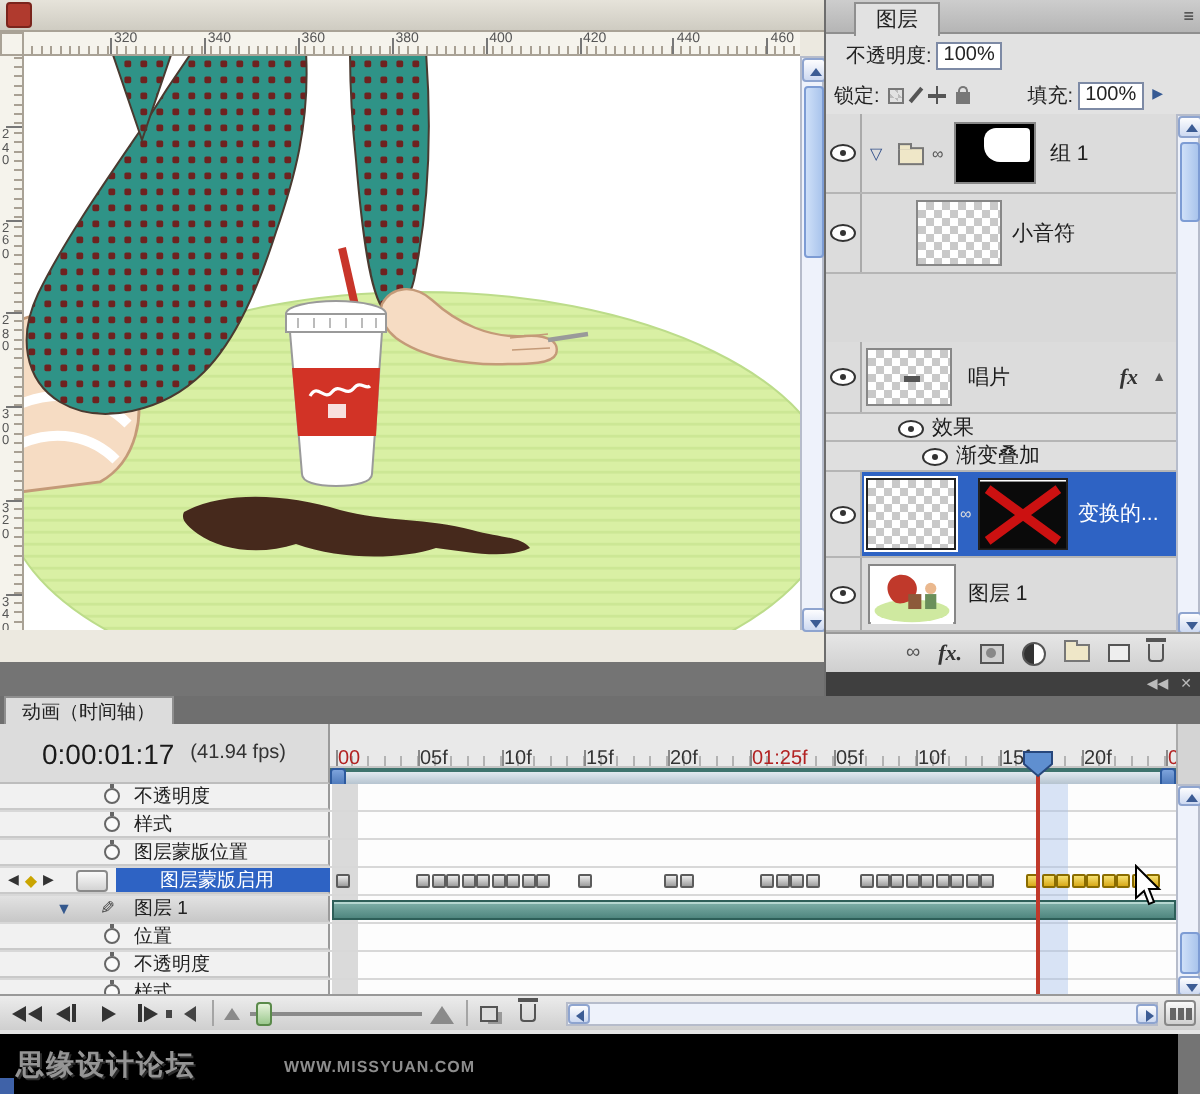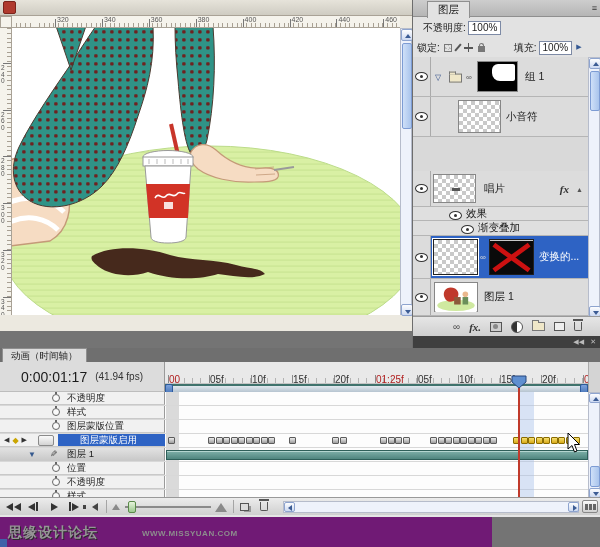--- a/index.html
+++ b/index.html
@@ -144,21 +144,21 @@
   #zslider{position:absolute;left:125px;top:8px;width:86px;height:2px;background:#8a8a8a}
   #zknob{position:absolute;left:128px;top:3px;width:8px;height:12px;background:linear-gradient(#e6f3db,#9cc98f);
       border:1px solid #5a8a4a;border-radius:2px;box-sizing:border-box}
   .onion{width:9px;height:8px;border:1px solid #555;background:#ddd;box-shadow:3px 2px 0 -1px #999;box-sizing:border-box}
   #tl-hscroll{position:absolute;left:283px;top:3px;width:296px;height:12px}
   #frm-btn{position:absolute;left:582px;top:2px;width:16px;height:13px;background:linear-gradient(#fafafa,#d0d0d0);
       border:1px solid #888;border-radius:2px;box-sizing:border-box;display:flex;align-items:center;justify-content:center;gap:1px}
   #frm-btn i{width:3px;height:6px;background:#666}
   #cursor{position:absolute;left:566px;top:84px;z-index:9}
   
-  #watermark{left:0;top:517px;width:492px;height:30px;background:#701a75;overflow:hidden}
+  #watermark{left:0;top:517px;width:589px;height:30px;background:#000000;overflow:hidden}
   #wm-brand{position:absolute;left:8px;top:7px;font-size:14px;font-weight:bold;color:#959595;
             letter-spacing:1px;text-shadow:1px 1px 0 #2c2c2c}
   #wm-site{position:absolute;left:142px;top:12px;font-size:8px;font-weight:bold;color:#8d8d8d;letter-spacing:.5px}
   #wm-blue{position:absolute;left:0;top:539px;width:7px;height:8px;background:#3f62a8}
   .lk{display:inline-block;margin-right:5px;vertical-align:middle}
   .lk1{width:8px;height:8px;border:1px solid #777;box-sizing:border-box;
        background:linear-gradient(45deg,#bbb 25%,transparent 25%,transparent 75%,#bbb 75%);background-size:4px 4px}
   .lk2{width:2px;height:9px;background:#555;transform:rotate(40deg)}
   .lk3{width:9px;height:9px;position:relative}
   .lk3::before{content:'';position:absolute;left:4px;top:0;width:1.5px;height:9px;background:#555}

